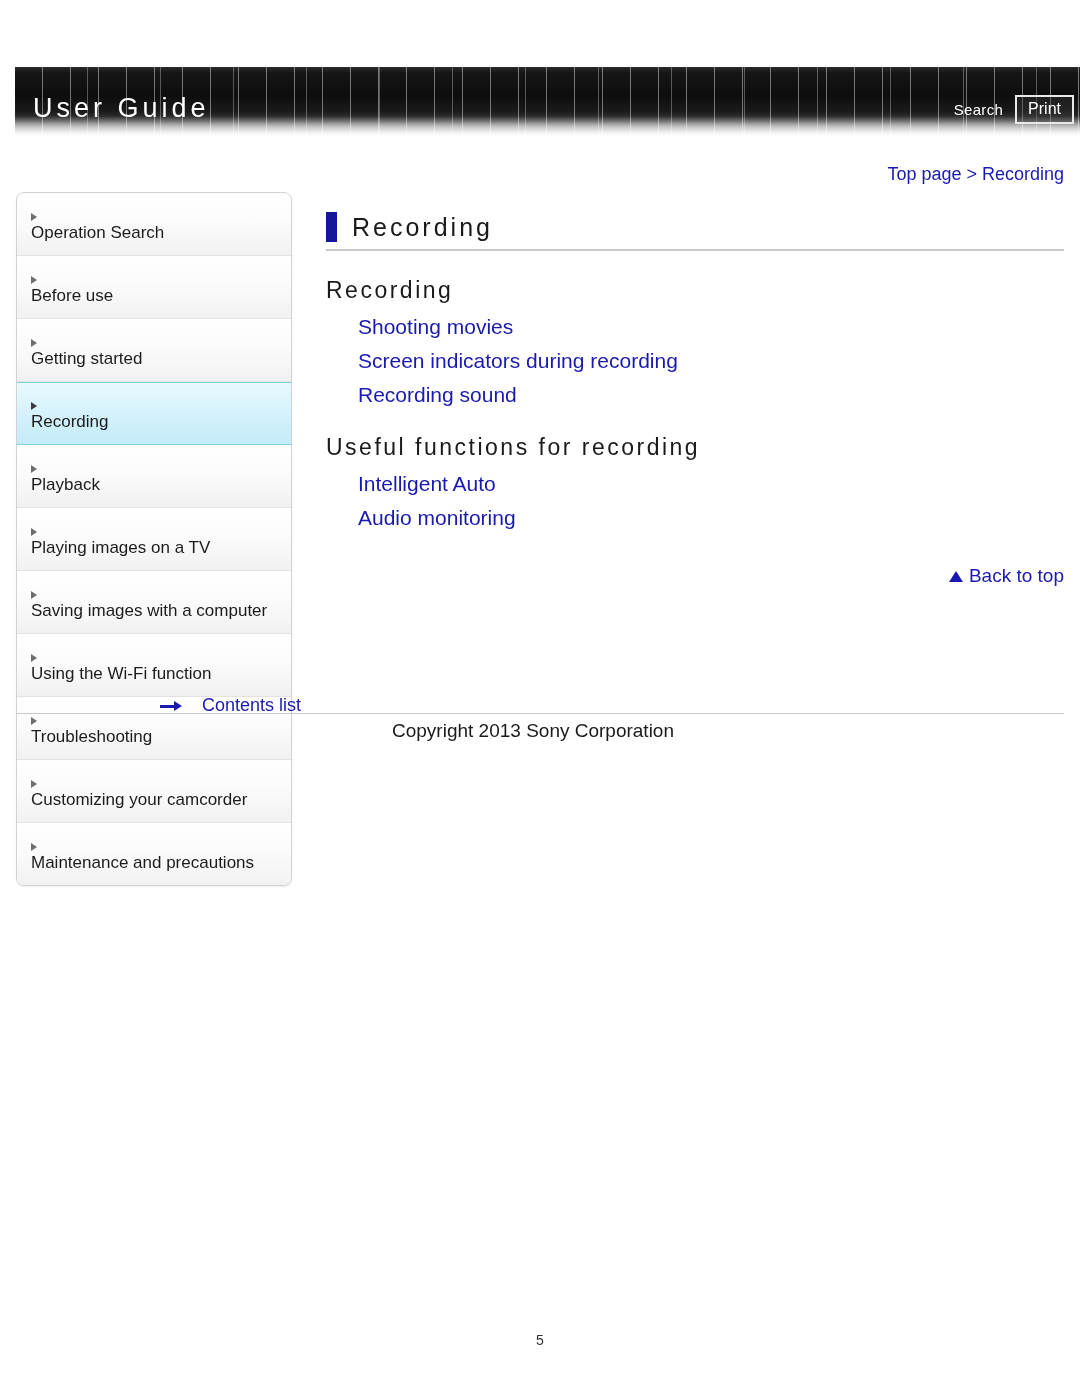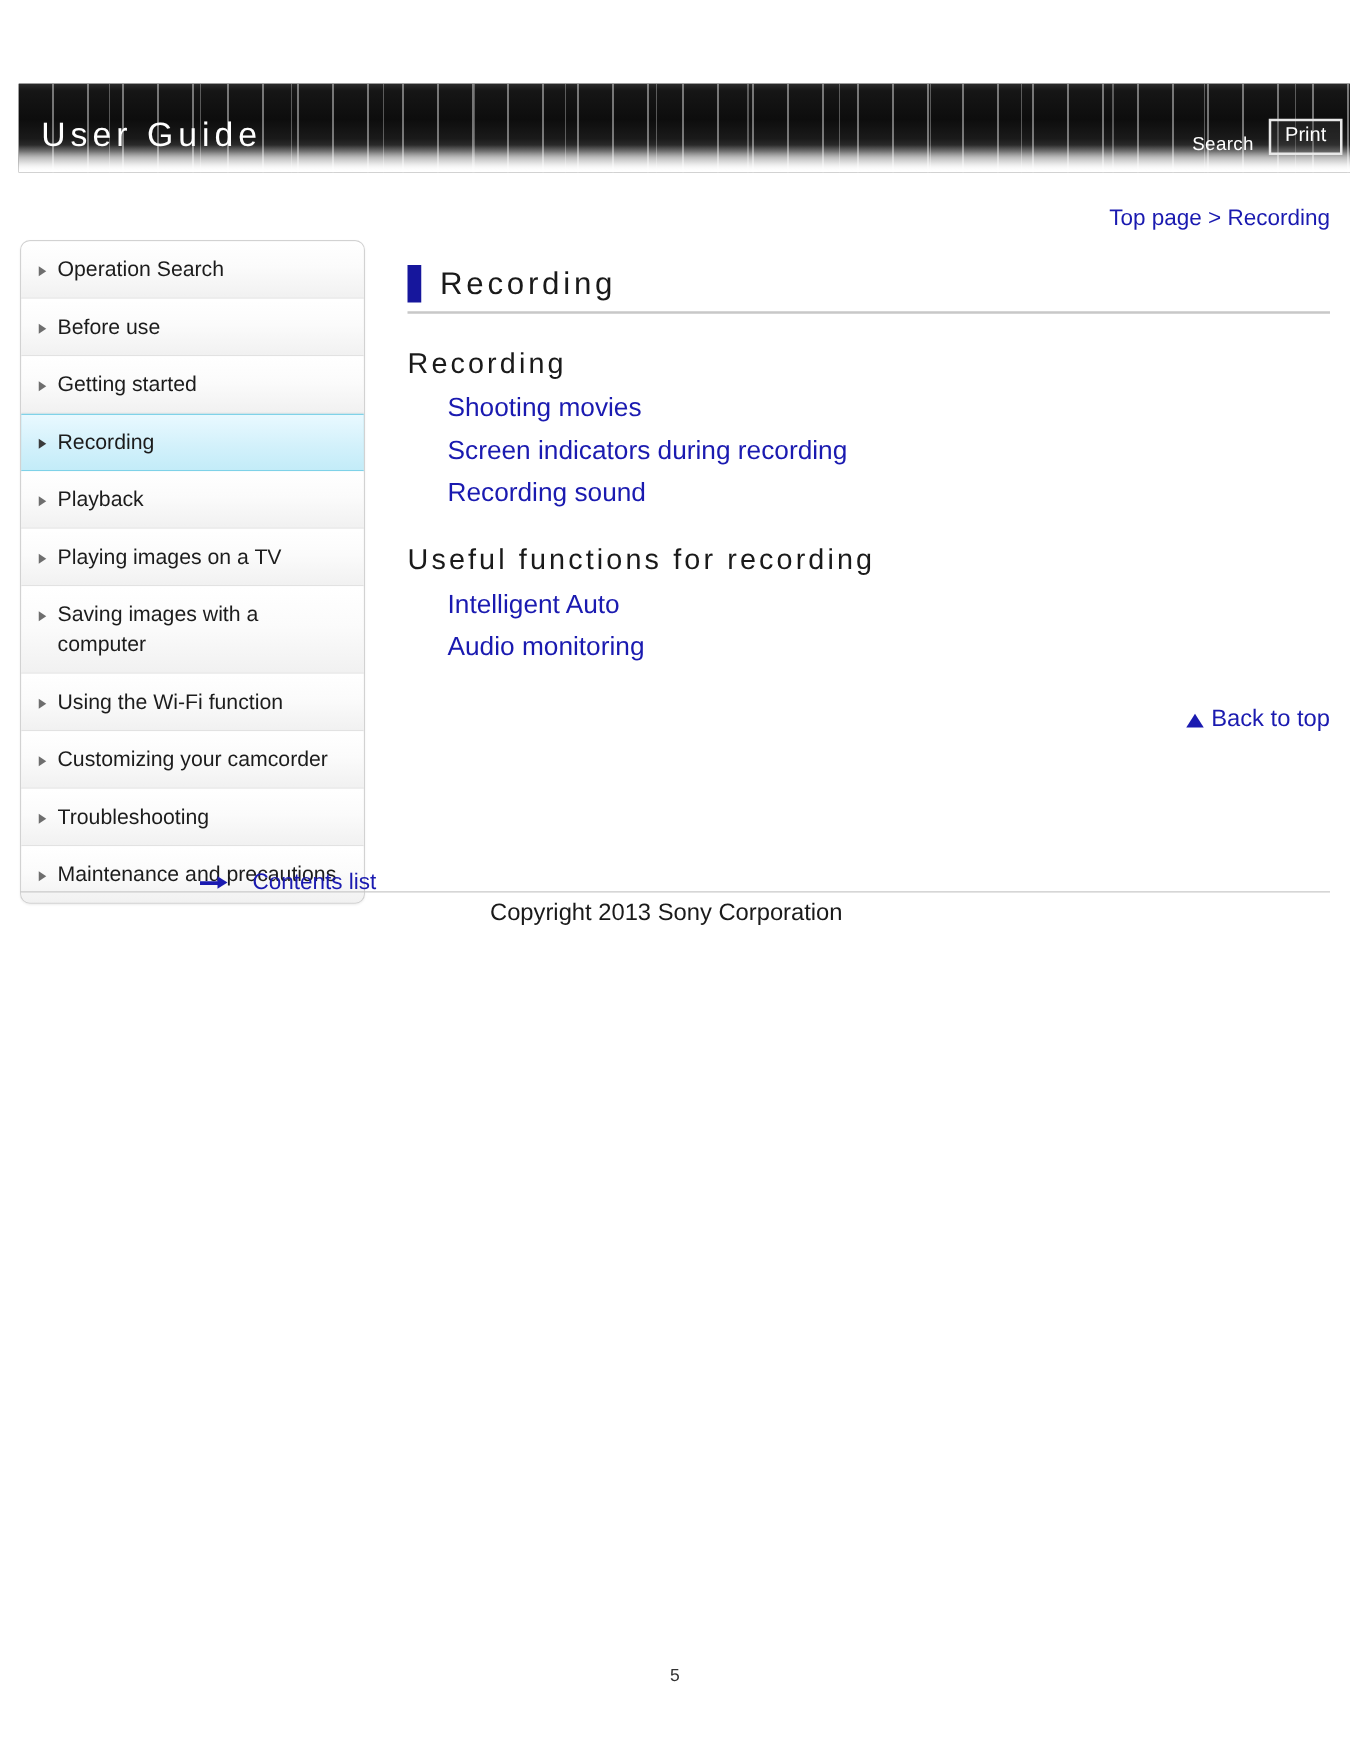--- a/index.html
+++ b/index.html
@@ -76,21 +76,21 @@
     font-weight: 400;
     z-index: 3;
     white-space: nowrap;
   }
   .header-actions {
     position: absolute;
     right: 12px;
     top: 28px;
     z-index: 3;
     display: flex;
-    align-items: flex-end;
+    align-items: center;
     gap: 12px;
   }
   .search-link {
     color: #ffffff;
     font-size: 15px;
     letter-spacing: 0.3px;
     white-space: nowrap;
   }
   .print-button {
     color: #ffffff;
@@ -128,20 +128,21 @@
     position: relative;
     display: flex;
     align-items: flex-start;
     padding: 10px 10px 10px 14px;
     font-size: 17px;
     color: #1c1c1c;
     line-height: 24px;
     background: linear-gradient(to bottom, #ffffff 0%, #fbfbfb 45%, #f1f1f1 100%);
     border-bottom: 1px solid #e2e2e2;
     border-top: 1px solid #ffffff;
+    flex-direction: column;
   }
   .side-item:last-of-type { border-bottom: none; }
   .side-item .tri {
     flex: 0 0 auto;
     width: 0; height: 0;
     border-top: 4px solid transparent;
     border-bottom: 4px solid transparent;
     border-left: 6px solid #6e6e6e;
     margin-top: 9px;
     margin-right: 9px;
@@ -320,25 +321,25 @@
     <div class="side-item">
       <span class="tri"></span>
       <span>Saving images with a computer</span>
     </div>
     <div class="side-item">
       <span class="tri"></span>
       <span>Using the Wi-Fi function</span>
     </div>
     <div class="side-item">
       <span class="tri"></span>
+      <span>Troubleshooting</span>
+    </div>
+    <div class="side-item">
+      <span class="tri"></span>
       <span>Customizing your camcorder</span>
-    </div>
-    <div class="side-item">
-      <span class="tri"></span>
-      <span>Troubleshooting</span>
     </div>
     <div class="side-item">
       <span class="tri"></span>
       <span>Maintenance and precautions</span>
     </div>
   </div>
 
 <div class="contents-list">
   <span class="arrow-right"></span>
   <span>Contents list</span>

